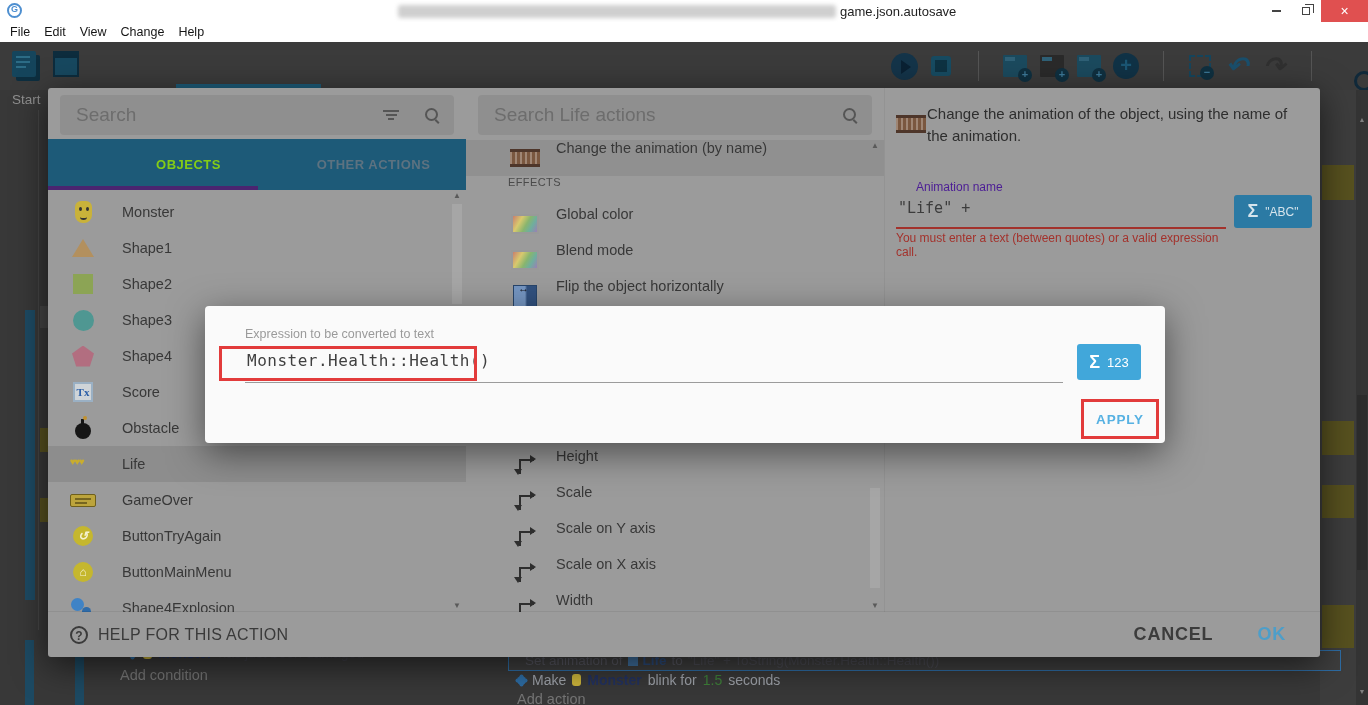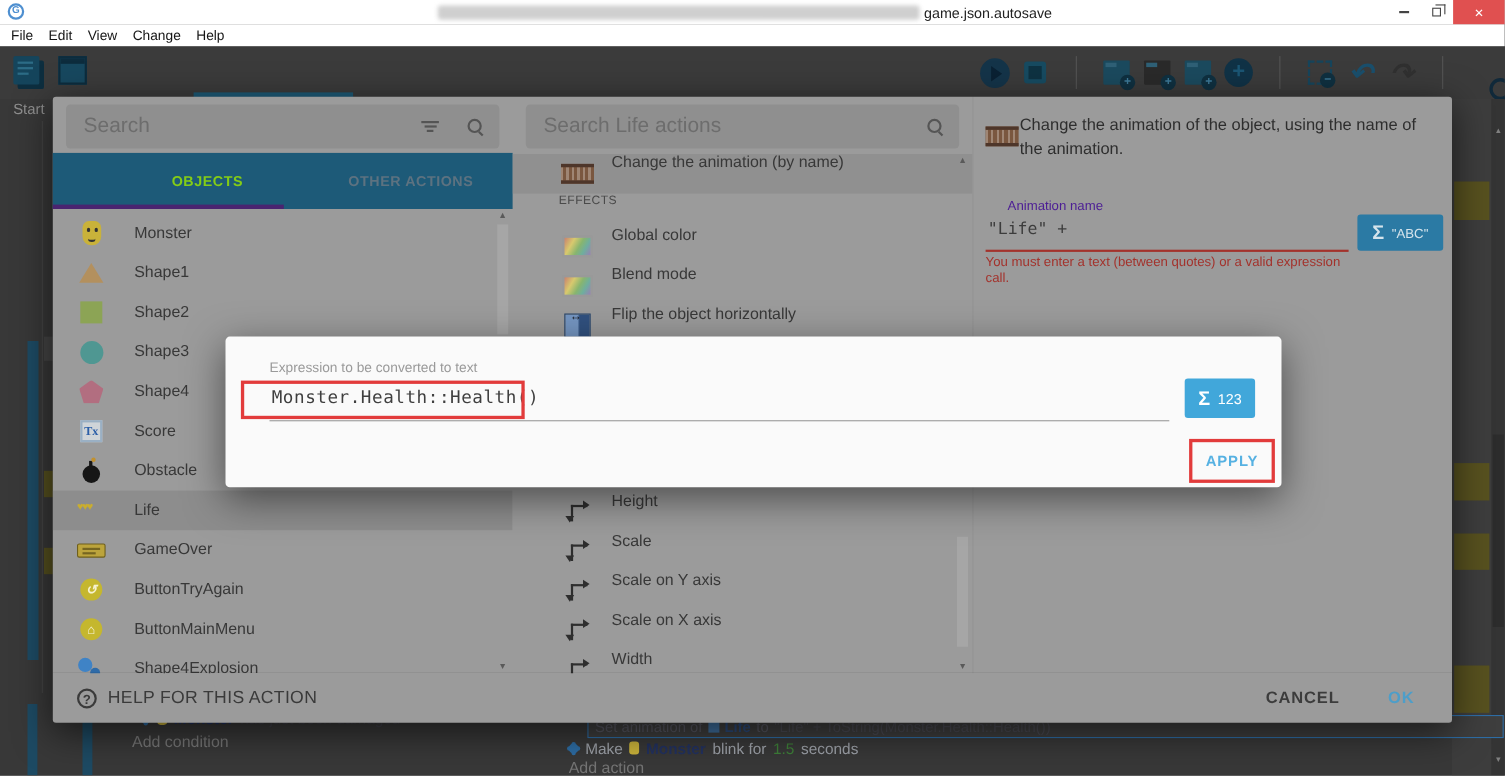--- a/index.html
+++ b/index.html
@@ -68,21 +68,21 @@
 
   .bg-evt { position:absolute; display:flex; align-items:center; gap:6px; white-space:nowrap; font-size:14px; }
   .gear-icon { width:9px; height:9px; background:#2d6ca3; border-radius:50%; flex:none;
       box-shadow:0 -4px 0 -2.5px #2d6ca3, 0 4px 0 -2.5px #2d6ca3, -4px 0 0 -2.5px #2d6ca3, 4px 0 0 -2.5px #2d6ca3; }
   .mini-monster { width:9px; height:12px; background:#c9b23a; border-radius:3px; flex:none; }
   .mini-life { width:10px; height:10px; background:#3f6f9e; flex:none; }
   .evt-muted { color:#9da1a8; } .evt-dark { color:#3e3e46; }
   .evt-obj { color:#22315f; font-weight:bold; } .evt-num { color:#3e8039; }
   .evt-expr { color:#4a4a52; }
   .set-anim-row { position:absolute; left:508px; top:608px; width:833px; height:21px; border:1px solid #2e6da5; background:#3e3e3e;
-      display:flex; align-items:center; gap:5px; padding:0 6px; font-size:13.5px; overflow:hidden;margin-left:26px; }
+      display:flex; align-items:center; gap:5px; padding:0 16px; font-size:13.5px; overflow:hidden; }
   .set-anim-row .evt-muted { color:#565660; }
   .set-anim-row .evt-obj { color:#2b4a7a; }
   .add-link { position:absolute; color:#757575; font-size:14.5px; }
 
   
   .dlg { position:absolute; left:48px; top:88px; width:1272px; height:569px; background:#9b9b9b; border-radius:3px;
          box-shadow:0 8px 34px rgba(0,0,0,.6); z-index:10; }
   .searchbox { position:absolute; height:40px; background:#8f8f8f; border-radius:4px; display:flex; align-items:center; padding:0 14px; }
   .search-input { flex:1; background:transparent; border:none; outline:none; font-size:19px; color:#3c3c3c; font-family:"Liberation Sans",sans-serif; min-width:0; }
   .search-input::placeholder { color:#6d6d6d; opacity:1; }
@@ -165,21 +165,21 @@
   .rp-sigma { left:349px; top:107px; width:78px; height:33px; background:#2b7aa4; color:#d5e4ec; }
   .sigma-glyph { font-size:18px; font-weight:bold; }
   .sigma-label { font-size:12px; }
 
   
   .dlg-footer { position:absolute; left:0; top:524px; width:1272px; height:45px; display:flex; align-items:center; box-shadow:0 -1px 0 rgba(0,0,0,.07); }
   .help-wrap { display:flex; align-items:center; gap:10px; margin-left:22px; cursor:pointer; }
   .help-circle { width:18px; height:18px; border:2px solid #3a3a3a; border-radius:50%; color:#3a3a3a; font-size:12px; font-weight:bold; text-align:center; line-height:17px; }
   .help-label { font-size:16px; color:#3a3a3a; letter-spacing:.3px; }
   .footer-btns { margin-left:auto; display:flex; gap:44px; padding-right:34px; }
-  .footer-btn { font-size:15px; font-weight:bold; letter-spacing:.8px; cursor:pointer; }
+  .footer-btn { font-size:18px; font-weight:bold; letter-spacing:.8px; cursor:pointer; }
   .cancel-btn { color:#3c3c3c; }
   .ok-btn { color:#4d9ec9; }
 
   
   .modal { position:absolute; left:205px; top:306px; width:960px; height:137px; background:#fafafa; border-radius:4px;
       box-shadow:0 10px 36px rgba(0,0,0,.5); z-index:20; }
   .modal-label { position:absolute; left:40px; top:21px; font-size:12.5px; color:#9a9a9a; }
   .modal-input { position:absolute; left:40px; top:44px; width:700px; background:transparent; border:none; outline:none;
       font-family:"DejaVu Sans Mono",monospace; font-size:16px; letter-spacing:.5px; color:#3f3f3f; }
   .modal-underline { position:absolute; left:40px; top:76px; width:818px; height:1px; background:#9b9b9b; }

